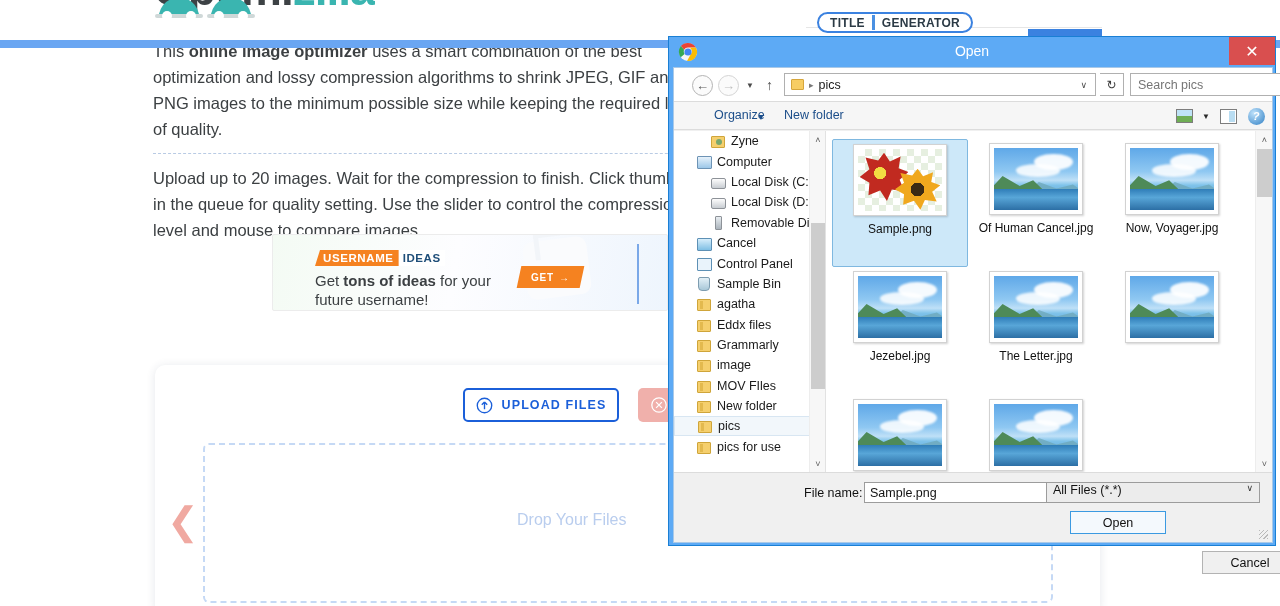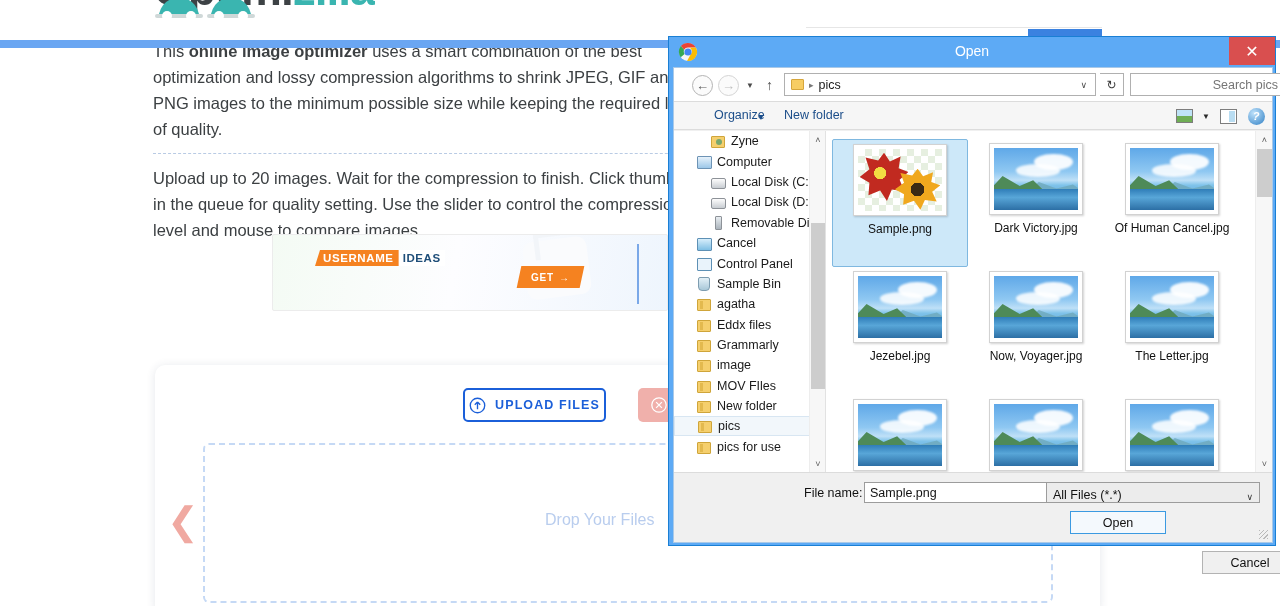--- a/index.html
+++ b/index.html
@@ -54,30 +54,30 @@
              border: 2px solid #3b82e0; border-radius: 12px; display: flex; align-items: center;
              gap: 7px; background: #fff; }
   .tg-pill span { font-size: 12px; font-weight: 700; color: #2b3a45; letter-spacing: .3px; }
   .tg-pill .bar { width: 3px; height: 15px; background: #4a90e2; }
   .tg-blue-btn { position: absolute; left: 1028px; top: 29px; width: 74px; height: 12px; background: #3b82e0; }
   .tg-strip { position: absolute; left: 0; top: 40px; width: 1280px; height: 8px; background: #6aa6f2; }
 
   
   .card { position: absolute; left: 155px; top: 365px; width: 945px; height: 250px;
           background: #fff; border-radius: 10px; box-shadow: 0 1px 10px rgba(40,60,90,.12); }
-  .upload-btn { position: absolute; left: 463px; top: 388px; width: 143px; height: 34px;
+  .upload-btn { position: absolute; left: 463px; top: 388px; width: 156px; height: 34px;
                 border: 2px solid #1b5fd9; border-radius: 5px; background: #fff;
                 display: flex; align-items: center; justify-content: center; gap: 9px;
                 color: #1b5fd9; font-size: 12.5px; font-weight: 700; letter-spacing: 1.1px; text-align: center; }
   .clear-btn { position: absolute; left: 638px; top: 388px; width: 42px; height: 34px;
                background: #f0b0ab; border-radius: 5px 0 0 5px;
                display: flex; align-items: center; justify-content: center; }
   .dropzone { position: absolute; left: 203px; top: 443px; width: 850px; height: 160px;
               border: 2px dashed #c5d9f5; border-radius: 6px; }
-  .drop-text { position: absolute; left: 545px; top: 511px; font-size: 16px; color: #b9cdee; }
+  .drop-text { position: absolute; left: 517px; top: 511px; font-size: 16px; color: #b9cdee; }
   .left-chev { position: absolute; left: 167px; top: 502px; font-size: 38px; color: #f0a9a1;
                font-weight: 300; line-height: 38px; }
 
   
   .dlg { position: absolute; left: 668px; top: 36px; width: 608px; height: 510px;
          border: 1px solid #1a7fd4; background: #5daaf5; }
   .dlg-titlebar { position: relative; height: 30px; background: #5daaf5; }
   .dlg-title { position: absolute; left: 0; right: 0; top: 6px; text-align: center;
                font-size: 14px; color: #ffffff; }
   .dlg-appicon { position: absolute; left: 9px; top: 5px; width: 20px; height: 20px; }
@@ -103,21 +103,21 @@
   .addr .sep { margin: 0 5px; font-size: 9px; color: #777; }
   .addr .crumb { font-size: 12.5px; color: #1a1a1a; }
   .addr .chev { margin-left: auto; margin-right: 8px; font-size: 9px; color: #4a4a4a; }
   .refresh { position: absolute; left: 426px; top: 5px; width: 24px; height: 23px;
              border: 1px solid #b0b0b0; border-left: 0; background: #fff;
              display: flex; align-items: center; justify-content: center;
              font-size: 12px; color: #3a3a3a; }
   .search { position: absolute; left: 456px; top: 5px; width: 182px; height: 23px;
             border: 1px solid #b0b0b0; background: #fff; display: flex; align-items: center; }
   .search input { border: 0; outline: 0; font-size: 12.5px; color: #c2410c; margin-left: 7px;
-                  width: 140px; font-family: "Liberation Sans", sans-serif; background: transparent; text-align: right; }
+                  width: 140px; font-family: "Liberation Sans", sans-serif; background: transparent; }
 
   
   .cmdbar { position: relative; height: 28px; background: #f6f6f6; border-bottom: 1px solid #dcdcdc; }
   .cmd { position: absolute; top: 6px; font-size: 12.5px; color: #1c4e8a; }
   .cmd-org { left: 32px; margin-left: 8px; }
   .cmd-new { left: 110px; }
   .cmd-caret { position: absolute; left: 83px; top: 11px; font-size: 8px; color: #1c4e8a; }
   .cmd-icons { position: absolute; right: 6px; top: 4px; display: flex; align-items: center; gap: 8px; }
   .ci { width: 20px; height: 20px; display: flex; align-items: center; justify-content: center; }
   .ci-view { width: 17px; height: 14px; border: 1px solid #7d7d7d; background: linear-gradient(#bfe3f7 50%,#6fae55 50%); }
@@ -205,21 +205,21 @@
   
   .footer { position: absolute; left: 0; bottom: 0; width: 598px; height: 70px; background: #f0f0f0;
             border-top: 1px solid #dcdcdc; }
   .fn-label { position: absolute; left: 130px; top: 13px; font-size: 12.5px; color: #111; }
   .fn-input { position: absolute; left: 190px; top: 9px; width: 196px; height: 21px;
               border: 1px solid #9c9c9c; background: #fff; display: flex; align-items: center; }
   .fn-input input { border: 0; outline: 0; width: 168px; margin-left: 5px; font-size: 12.5px;
                     color: #111; font-family: "Liberation Sans", sans-serif; background: transparent; }
   .fn-input .chev { margin-left: auto; margin-right: 6px; font-size: 9px; color: #333; }
   .ft-filter { position: absolute; left: 372px; top: 9px; width: 214px; height: 21px;
-               border: 1px solid #9c9c9c; background: #ececec; display: flex; align-items: flex-end; }
+               border: 1px solid #9c9c9c; background: #ececec; display: flex; align-items: flex-start; }
   .ft-filter span { margin-left: 6px; font-size: 12.5px; color: #111; }
   .ft-filter .chev { margin-left: auto; margin-right: 6px; font-size: 9px; color: #333; }
   .btn { position: absolute; top: 38px; height: 23px; width: 96px; border: 1px solid #b3b3b3;
          background: #f0f0f0; font-size: 12.5px; color: #111;
          display: flex; align-items: center; justify-content: center; }
   .btn.open { left: 396px; border: 1px solid #3b9ae1; background: #f4f9fd; }
   .btn.cancel { left: 528px; margin-top: 40px; }
   .grip { position: absolute; right: 4px; bottom: 3px; width: 9px; height: 9px;
           background: repeating-linear-gradient(135deg,#b9b9b9 0 1px, transparent 1px 3px); }
 </style>
@@ -252,29 +252,38 @@
       <hr class="dash-sep">
       <p>Upload up to 20 images. Wait for the compression to finish. Click thumbnails in the queue for quality setting. Use the slider to control the compression level and mouse to compare images.</p>
     </div>
 
     <div class="ad">
       <div class="ad-plus"></div>
       <div class="ad-badge">
         <span class="b1">USERNAME</span>
         <span class="b2">IDEAS</span>
       </div>
+      <div class="ad-line">
+        <span>Get </span><b>tons of ideas</b><span> for your</span><br>
+        <span>future username!</span>
+      </div>
       <div class="ad-cta">
         <span>GET</span>
         <span>→</span>
       </div>
       <div class="ad-rule"></div>
     </div>
 
     <div class="tg-box"></div>
 
+    <div class="tg-pill">
+      <span>TITLE</span>
+      <i class="bar"></i>
+      <span>GENERATOR</span>
+    </div>
     <div class="tg-blue-btn"></div>
     <div class="tg-strip"></div>
 
     <div class="card"></div>
     <div class="upload-btn">
       <svg width="17" height="17" viewBox="0 0 20 20">
         <circle cx="10" cy="10" r="8.5" fill="none" stroke="#1b5fd9" stroke-width="1.6"></circle>
         <path d="M10 14.5V6M10 6l-3.2 3.2M10 6l3.2 3.2" fill="none" stroke="#1b5fd9" stroke-width="1.6"></path>
       </svg>
       <span>UPLOAD FILES</span>
@@ -468,63 +477,49 @@
                   <div class="thumb-inner">
                     <div class="scene">
                       <div class="cloud1"></div>
                       <div class="cloud2"></div>
                       <div class="mtn2"></div>
                       <div class="mtn"></div>
                       <div class="water"></div>
                     </div>
                   </div>
                 </div>
-                <div class="fname">Dark Victory.jpg</div>
+                <div class="fname">Of Human Cancel.jpg</div>
               </div>
               <div class="fitem">
                 <div class="thumb-frame">
                   <div class="thumb-inner">
                     <div class="scene">
                       <div class="cloud1"></div>
                       <div class="cloud2"></div>
                       <div class="mtn2"></div>
                       <div class="mtn"></div>
                       <div class="water"></div>
                     </div>
                   </div>
                 </div>
-                <div class="fname">Of Human Cancel.jpg</div>
+                <div class="fname">Now, Voyager.jpg</div>
               </div>
               <div class="fitem">
                 <div class="thumb-frame">
                   <div class="thumb-inner">
                     <div class="scene">
                       <div class="cloud1"></div>
                       <div class="cloud2"></div>
                       <div class="mtn2"></div>
                       <div class="mtn"></div>
                       <div class="water"></div>
                     </div>
                   </div>
                 </div>
                 <div class="fname">Jezebel.jpg</div>
-              </div>
-              <div class="fitem">
-                <div class="thumb-frame">
-                  <div class="thumb-inner">
-                    <div class="scene">
-                      <div class="cloud1"></div>
-                      <div class="cloud2"></div>
-                      <div class="mtn2"></div>
-                      <div class="mtn"></div>
-                      <div class="water"></div>
-                    </div>
-                  </div>
-                </div>
-                <div class="fname">Now, Voyager.jpg</div>
               </div>
               <div class="fitem">
                 <div class="thumb-frame">
                   <div class="thumb-inner">
                     <div class="scene">
                       <div class="cloud1"></div>
                       <div class="cloud2"></div>
                       <div class="mtn2"></div>
                       <div class="mtn"></div>
                       <div class="water"></div>

